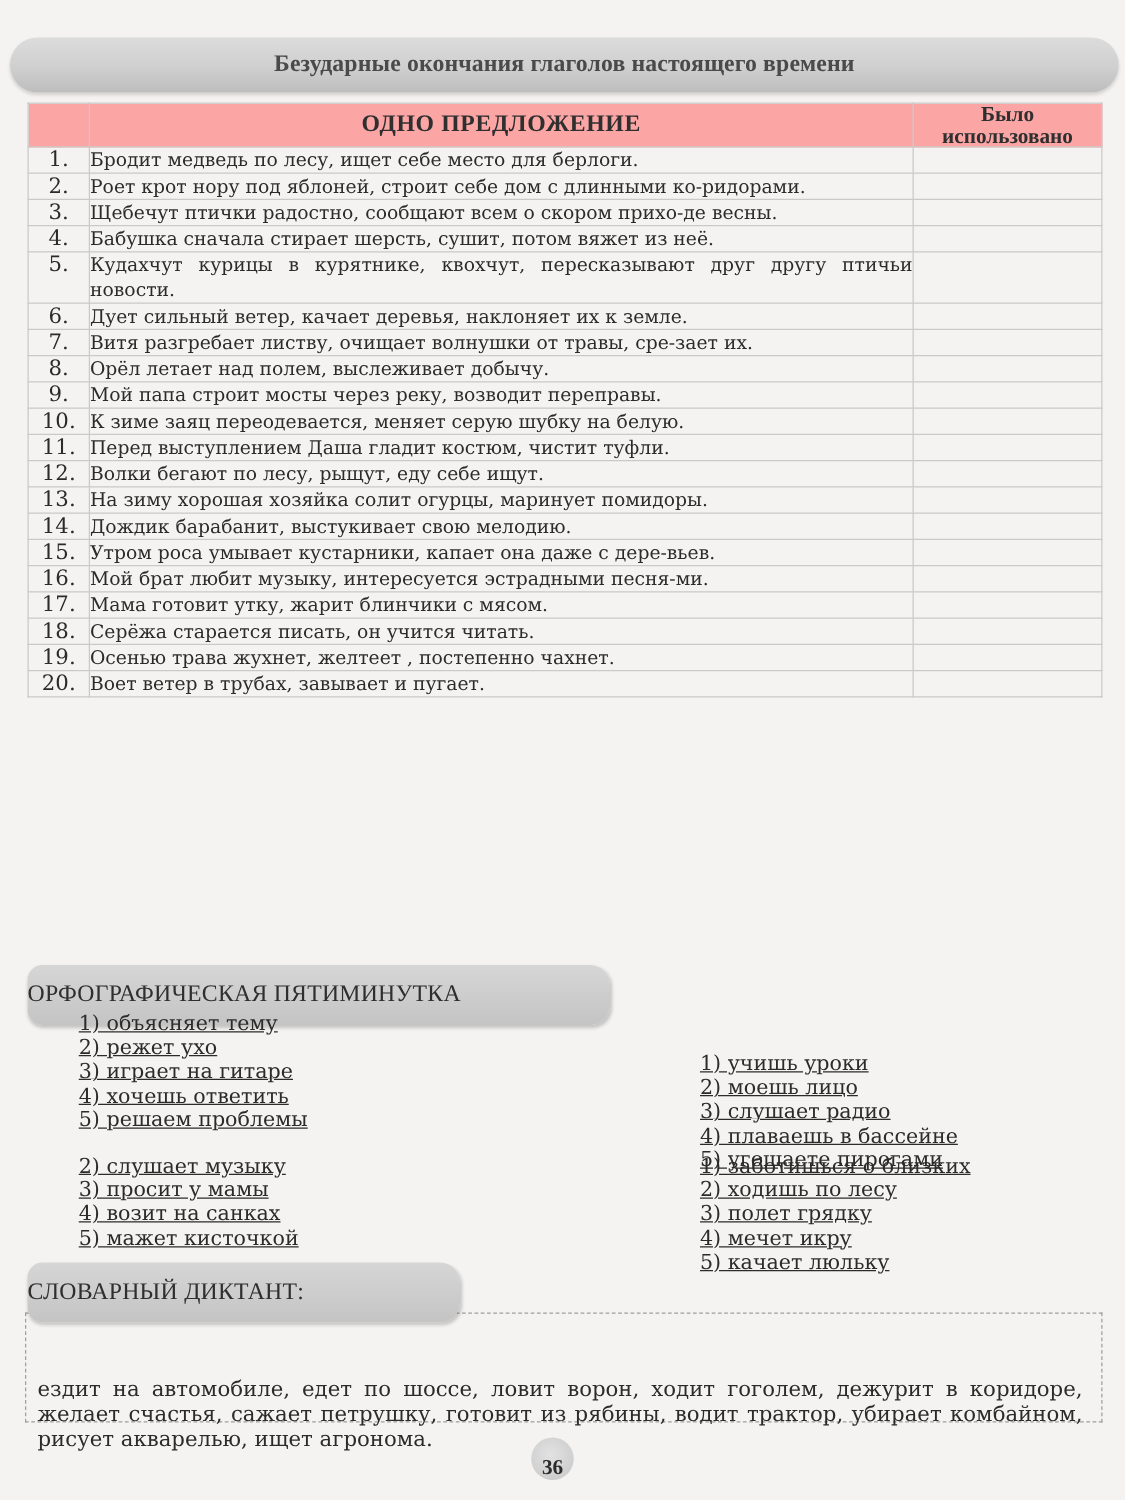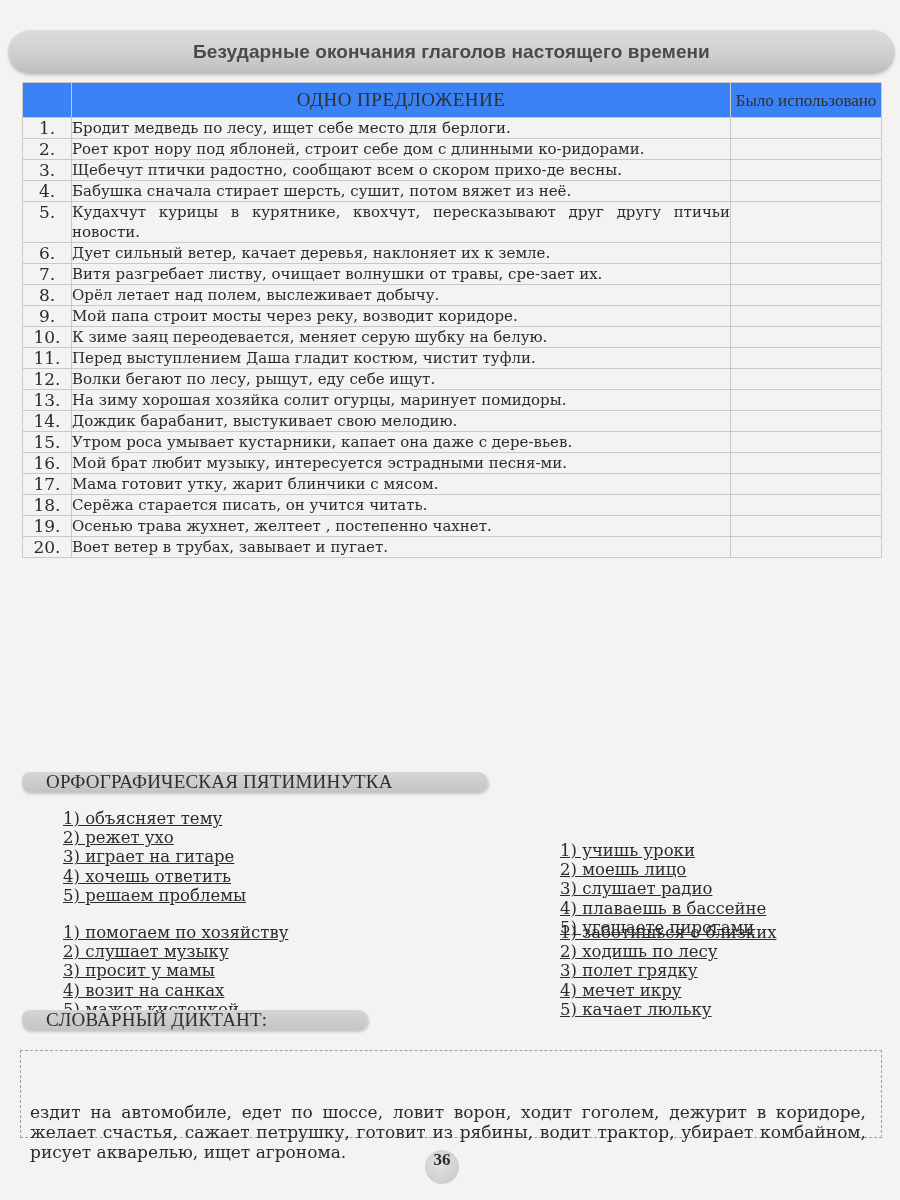--- a/index.html
+++ b/index.html
@@ -11,54 +11,54 @@
     position: relative;
   }
   .title-bar {
     position: absolute; left: 8px; top: 30px; width: 887px; height: 44px;
     border-radius: 22px;
     background: linear-gradient(180deg, #dcdcdc 0%, #cfcfcf 55%, #bdbdbd 100%);
     box-shadow: 0 2px 3px rgba(0,0,0,0.15);
     display: flex; align-items: center; justify-content: center;
   }
   .title-bar span {
-    font-family: Liberation Sans, sans-serif; font-weight: bold;
+    font-family: Liberation Serif, serif; font-weight: bold;
     font-size: 19px; color: #4a4a4a; letter-spacing: 0.1px;
   }
   table.main {
     position: absolute; left: 22px; top: 82px; width: 860px;
     border-collapse: collapse; table-layout: fixed;
   }
   table.main td, table.main th { border: 1px solid #c9c9c9; padding: 0; }
   table.main tr { border-bottom: 1px dashed #bdbdbd; }
   table.main th {
-    background: #3b82f6; font-weight: normal; height: 34px;
+    background: #fca5a5; font-weight: bold; height: 34px;
   }
   th.num-h { width: 48px; }
   th.sent-h {
     font-family: "Liberation Serif", serif; font-size: 19px; letter-spacing: 0.5px;
     color: #2f2f2f;
   }
   th.used-h {
     width: 150px; font-family: "Liberation Serif", serif; font-size: 17px;
     line-height: 17px; text-align: center; color: #2f2f2f;
   }
   td.n {
     text-align: center; font-size: 17px; vertical-align: top; padding-top: 4px;
   }
   td.s {
     font-size: 15px; line-height: 20px; padding: 4px 8px 3px 10px;
     text-align: justify;
   }
   td.u { background: transparent; }
   .section-tab {
-    position: absolute; height: 20px; border-radius: 12px 16px 16px 12px;
+    position: absolute; height: 48px; border-radius: 12px 16px 16px 12px;
     background: linear-gradient(180deg, #d6d6d6 0%, #c4c4c4 100%);
     box-shadow: 1px 2px 3px rgba(0,0,0,0.2);
-    display: flex; align-items: center; padding-left: 24px; box-sizing: border-box;
+    display: flex; align-items: center; padding-left: 0; box-sizing: border-box;
   }
   .section-tab span {
     font-family: "Liberation Serif", serif; font-size: 19px; color: #2f2f2f;
     letter-spacing: 0.2px;
   }
   .col-list {
     position: absolute; font-size: 16.5px; line-height: 19.2px;
   }
   .col-list div { white-space: nowrap; text-decoration: underline; }
   .dict-box {
@@ -66,21 +66,21 @@
     border: 1px dashed #9f9f9f; box-sizing: border-box;
   }
   .dict-text {
     position: absolute; left: 30px; top: 1066px; width: 836px;
     font-size: 17px; line-height: 20px; text-align: justify; margin-top: 36px;
   }
   .page-num {
     position: absolute; left: 425px; top: 1150px; width: 34px; height: 34px;
     border-radius: 50%;
     background: radial-gradient(circle at 45% 40%, #e2e2e2 0%, #c6c6c6 100%);
-    display: flex; align-items: flex-start; justify-content: center;
+    display: flex; align-items: flex-end; justify-content: center;
   }
   .page-num span {
     font-family: "Liberation Serif", serif; font-weight: bold; font-size: 17px;
   }
 </style>
 </head>
 <body>
 
 <div class="title-bar">
   <span>Безударные окончания глаголов настоящего времени</span>
@@ -130,21 +130,21 @@
         <td class="s">Витя разгребает листву, очищает волнушки от травы, сре-зает их.</td>
         <td class="u"></td>
       </tr>
       <tr>
         <td class="n">8.</td>
         <td class="s">Орёл летает над полем, выслеживает добычу.</td>
         <td class="u"></td>
       </tr>
       <tr>
         <td class="n">9.</td>
-        <td class="s">Мой папа строит мосты через реку, возводит коридоре.</td>
+        <td class="s">Мой папа строит мосты через реку, возводит переправы.</td>
         <td class="u"></td>
       </tr>
       <tr>
         <td class="n">10.</td>
         <td class="s">К зиме заяц переодевается, меняет серую шубку на белую.</td>
         <td class="u"></td>
       </tr>
       <tr>
         <td class="n">11.</td>
         <td class="s">Перед выступлением Даша гладит костюм, чистит туфли.</td>
@@ -210,21 +210,20 @@
   <div>5) решаем проблемы</div>
 </div>
 <div class="col-list" style="left:560px; top:841px;">
   <div>1) учишь уроки</div>
   <div>2) моешь лицо</div>
   <div>3) слушает радио</div>
   <div>4) плаваешь в бассейне</div>
   <div>5) угощаете пирогами</div>
 </div>
 <div class="col-list" style="left:63px; top:923px;">
-  <div>1) помогаем по хозяйству</div>
   <div>2) слушает музыку</div>
   <div>3) просит у мамы</div>
   <div>4) возит на санках</div>
   <div>5) мажет кисточкой</div>
 </div>
 <div class="col-list" style="left:560px; top:923px;">
   <div>1) заботишься о близких</div>
   <div>2) ходишь по лесу</div>
   <div>3) полет грядку</div>
   <div>4) мечет икру</div>

